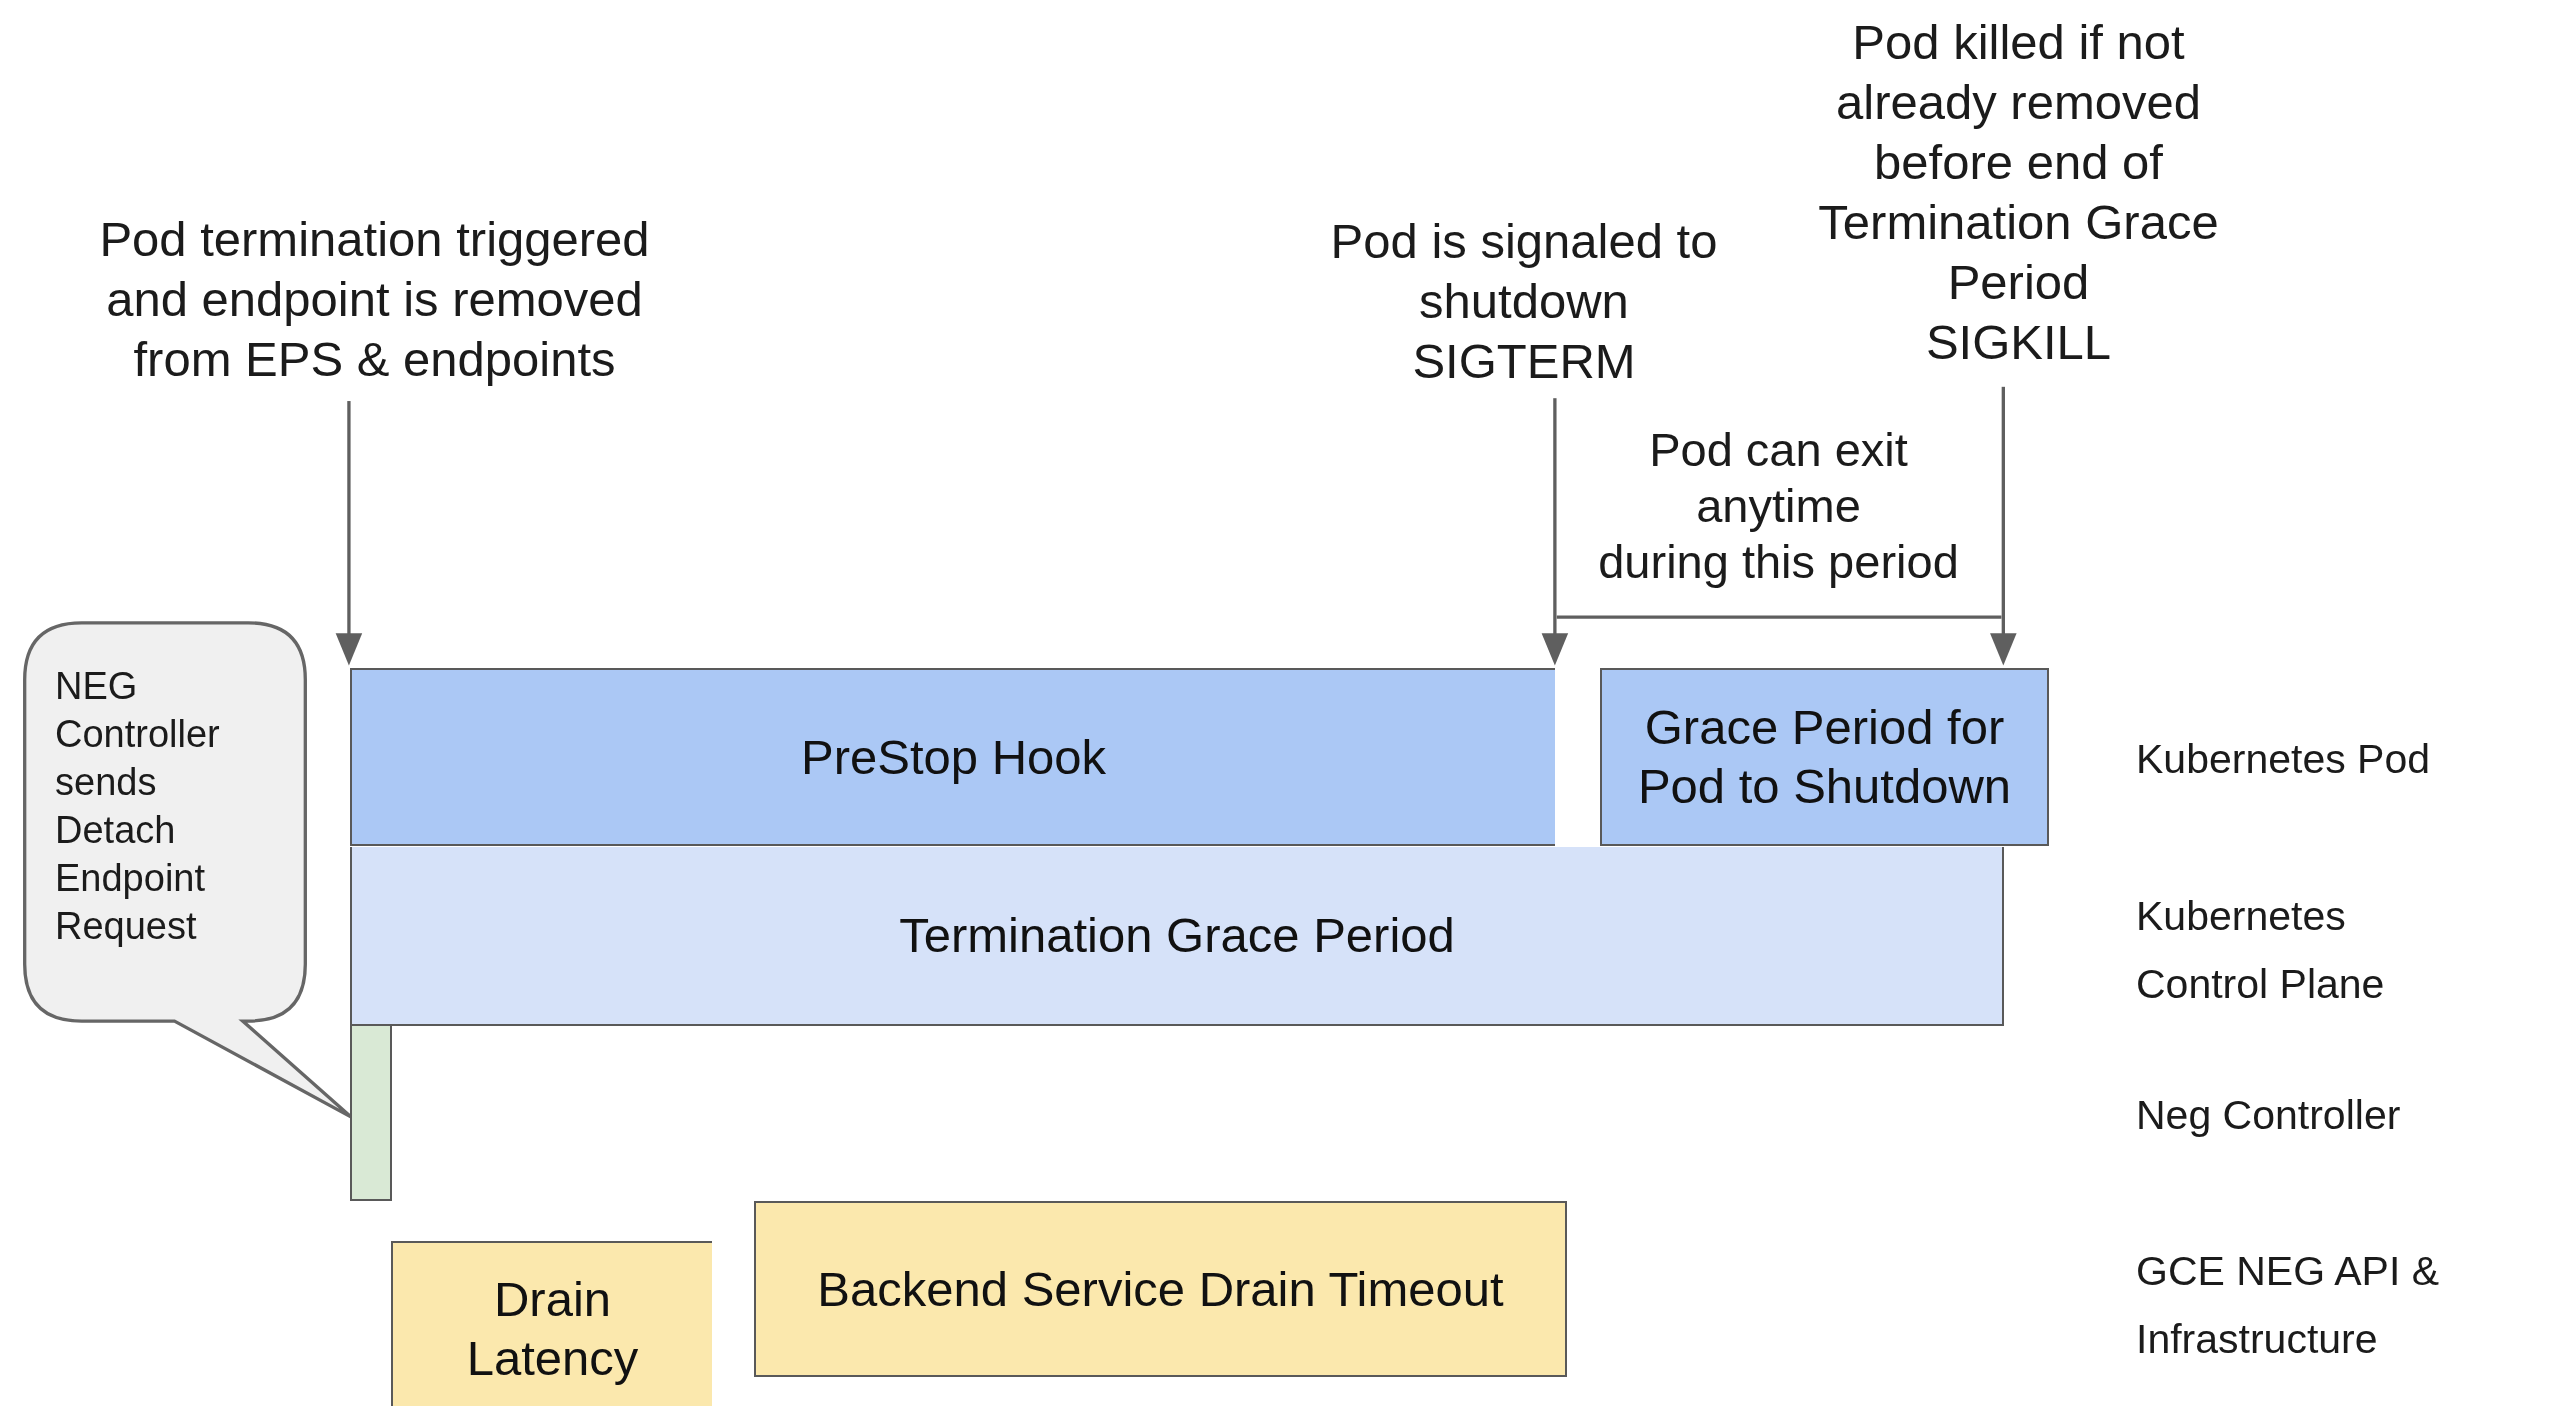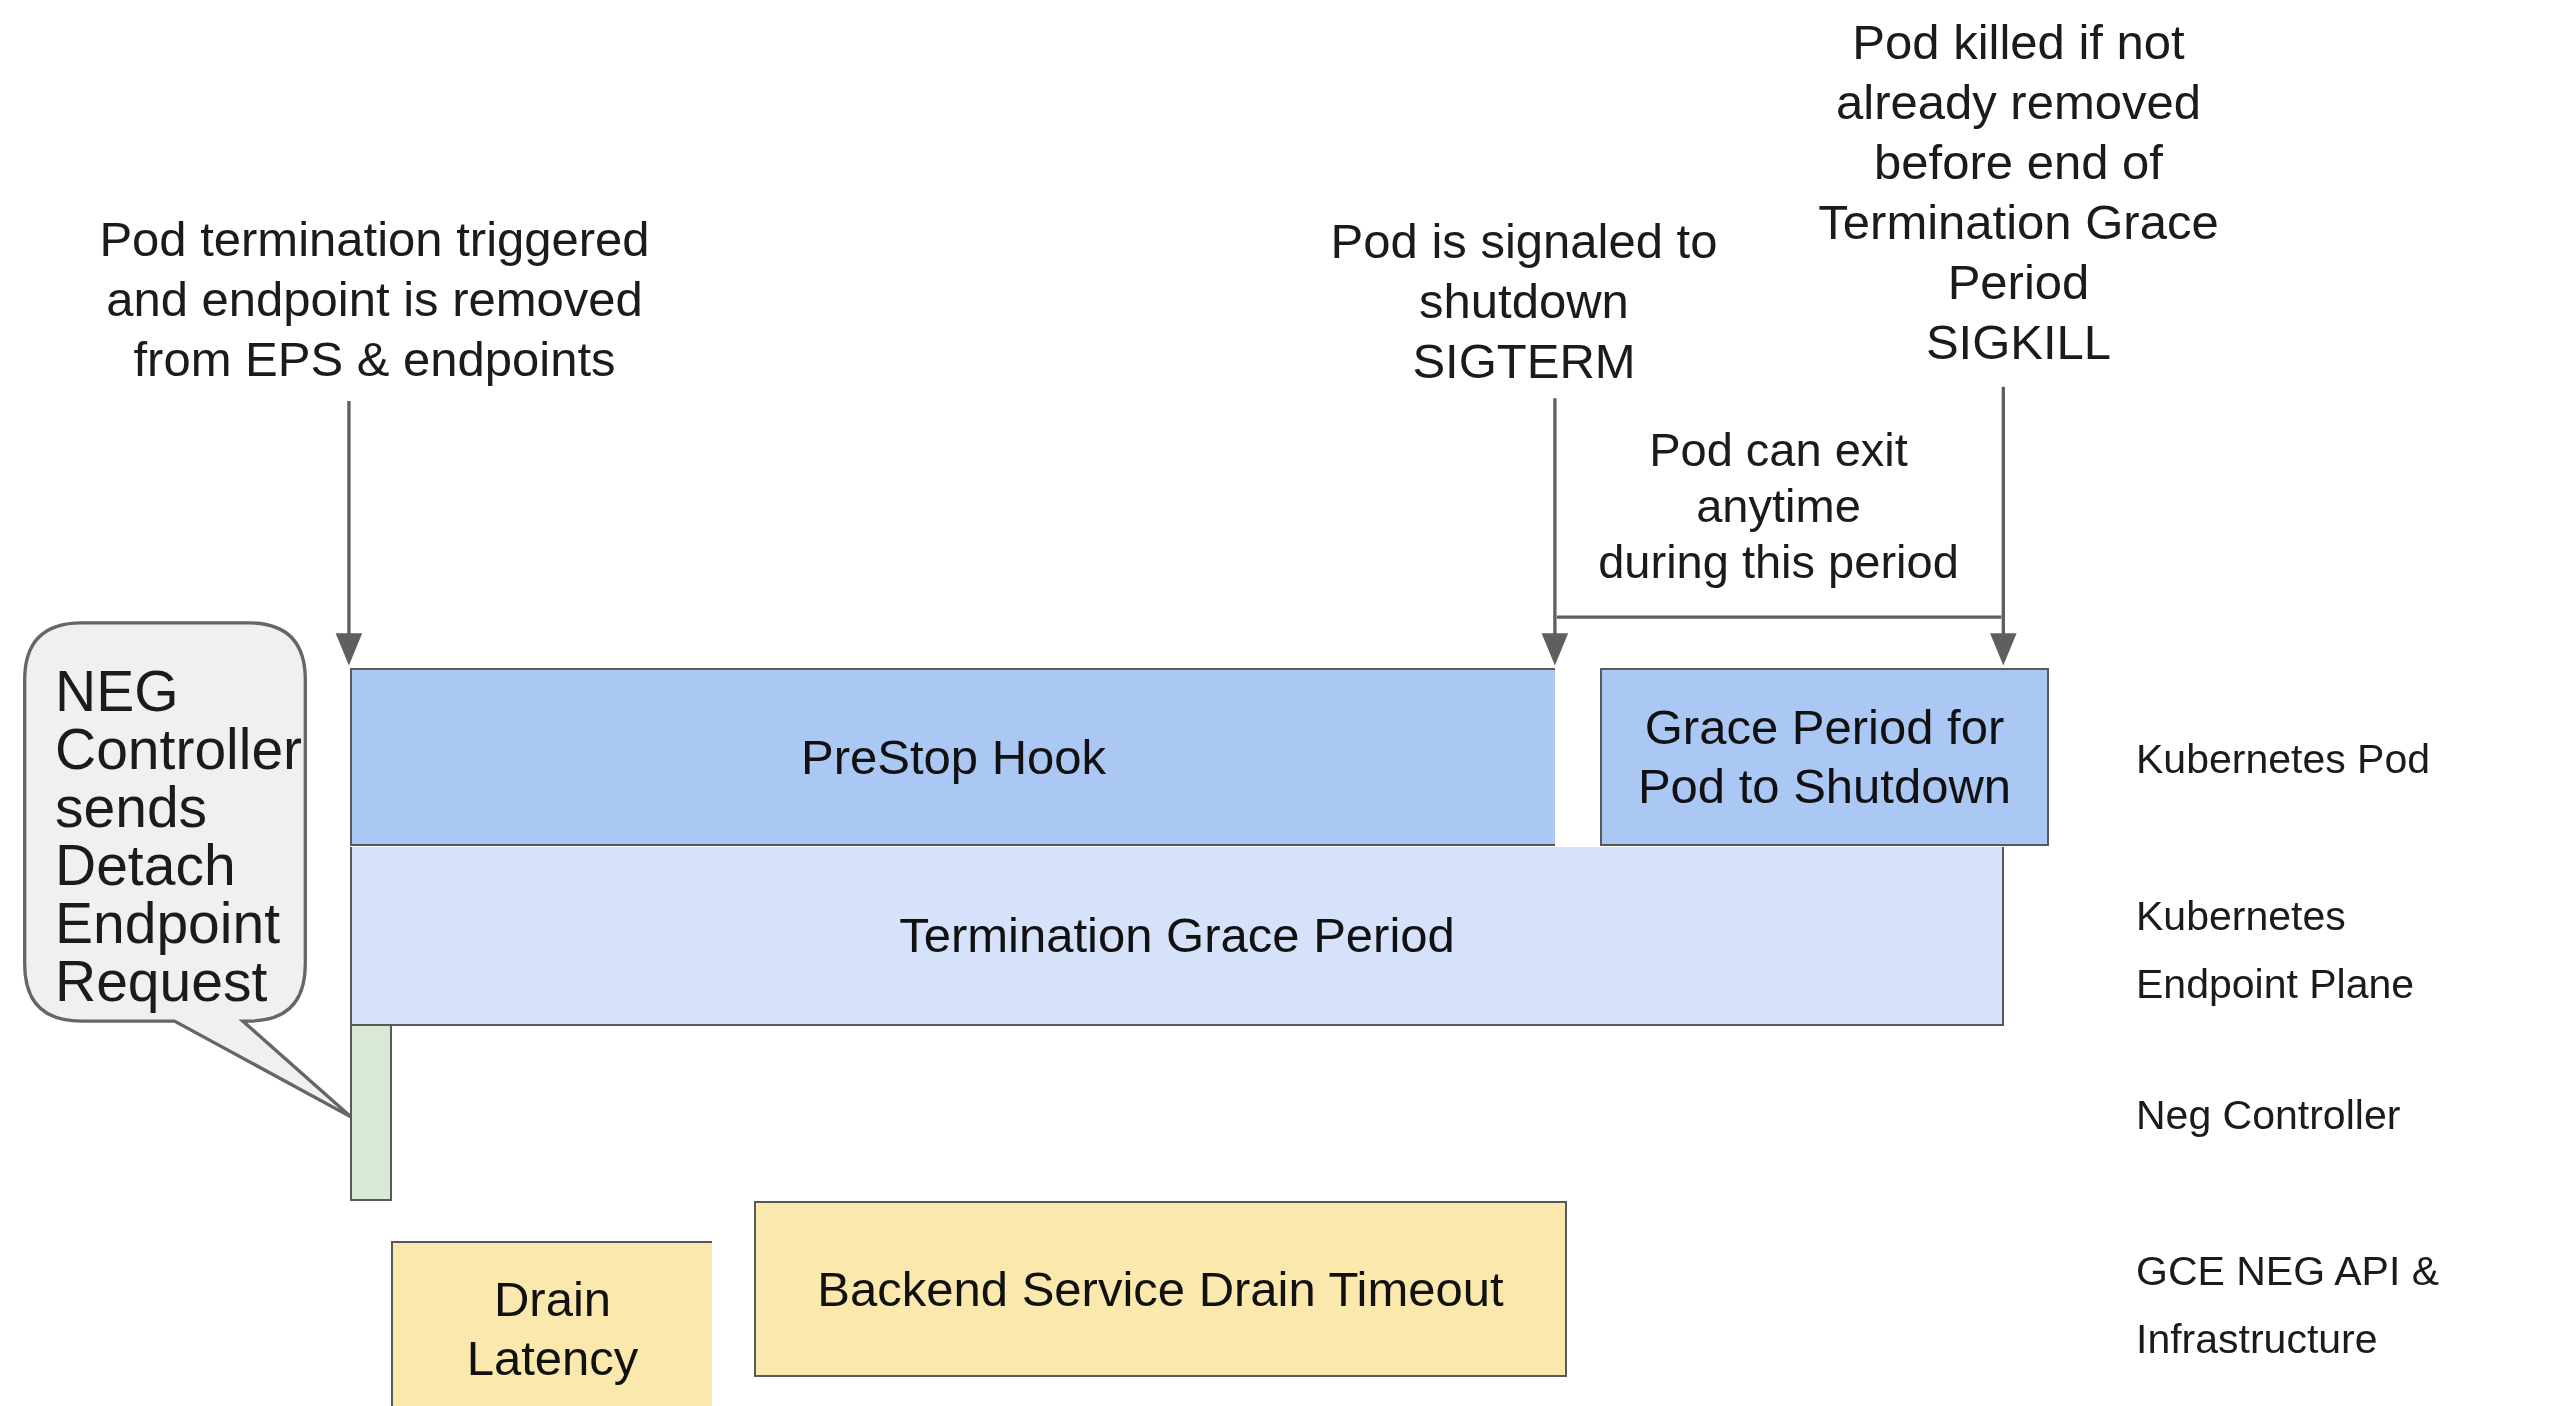--- a/index.html
+++ b/index.html
@@ -33,21 +33,21 @@
   .bar-green{background:#d9e9d5;}
   .bar-yellow{background:#fbe8ad;}
   .no-right{border-right:none;}
   .no-top{border-top:none;}
   
   .lane-label{
     font-size:41px;line-height:68px;text-align:left;color:#1b1b1b;
   }
   
   .bubble-text{
-    font-size:57px;line-height:58px;text-align:left;color:#1b1b1b;
+    font-size:38px;line-height:48px;text-align:left;color:#1b1b1b;
   }
   svg{position:absolute;left:0;top:0;}
 </style>
 </head>
 <body>
 
 <div id="canvas">
 
   <svg width="2576" height="1406" viewBox="0 0 2717 1483">
 
@@ -106,21 +106,21 @@
   <div class="abs bar bar-green no-top" style="left:350px;top:1026px;width:42px;height:175px;"></div>
 
   <div class="abs bar bar-yellow no-right pre" style="left:391px;top:1201px;width:321px;height:176px;margin-top:40px;">Drain
 Latency</div>
 
   <div class="abs bar bar-yellow pre" style="left:754px;top:1201px;width:813px;height:176px;">Backend Service Drain Timeout</div>
 
   <div class="abs lane-label pre" style="left:2136px;top:725px;">Kubernetes Pod</div>
 
   <div class="abs lane-label pre" style="left:2136px;top:882px;">Kubernetes
-Endpoint Plane</div>
+Control Plane</div>
 
   <div class="abs lane-label pre" style="left:2136px;top:1081px;">Neg Controller</div>
 
   <div class="abs lane-label pre" style="left:2136px;top:1237px;">GCE NEG API &amp;
 Infrastructure</div>
 
 </div>
 
 
 </body></html>

